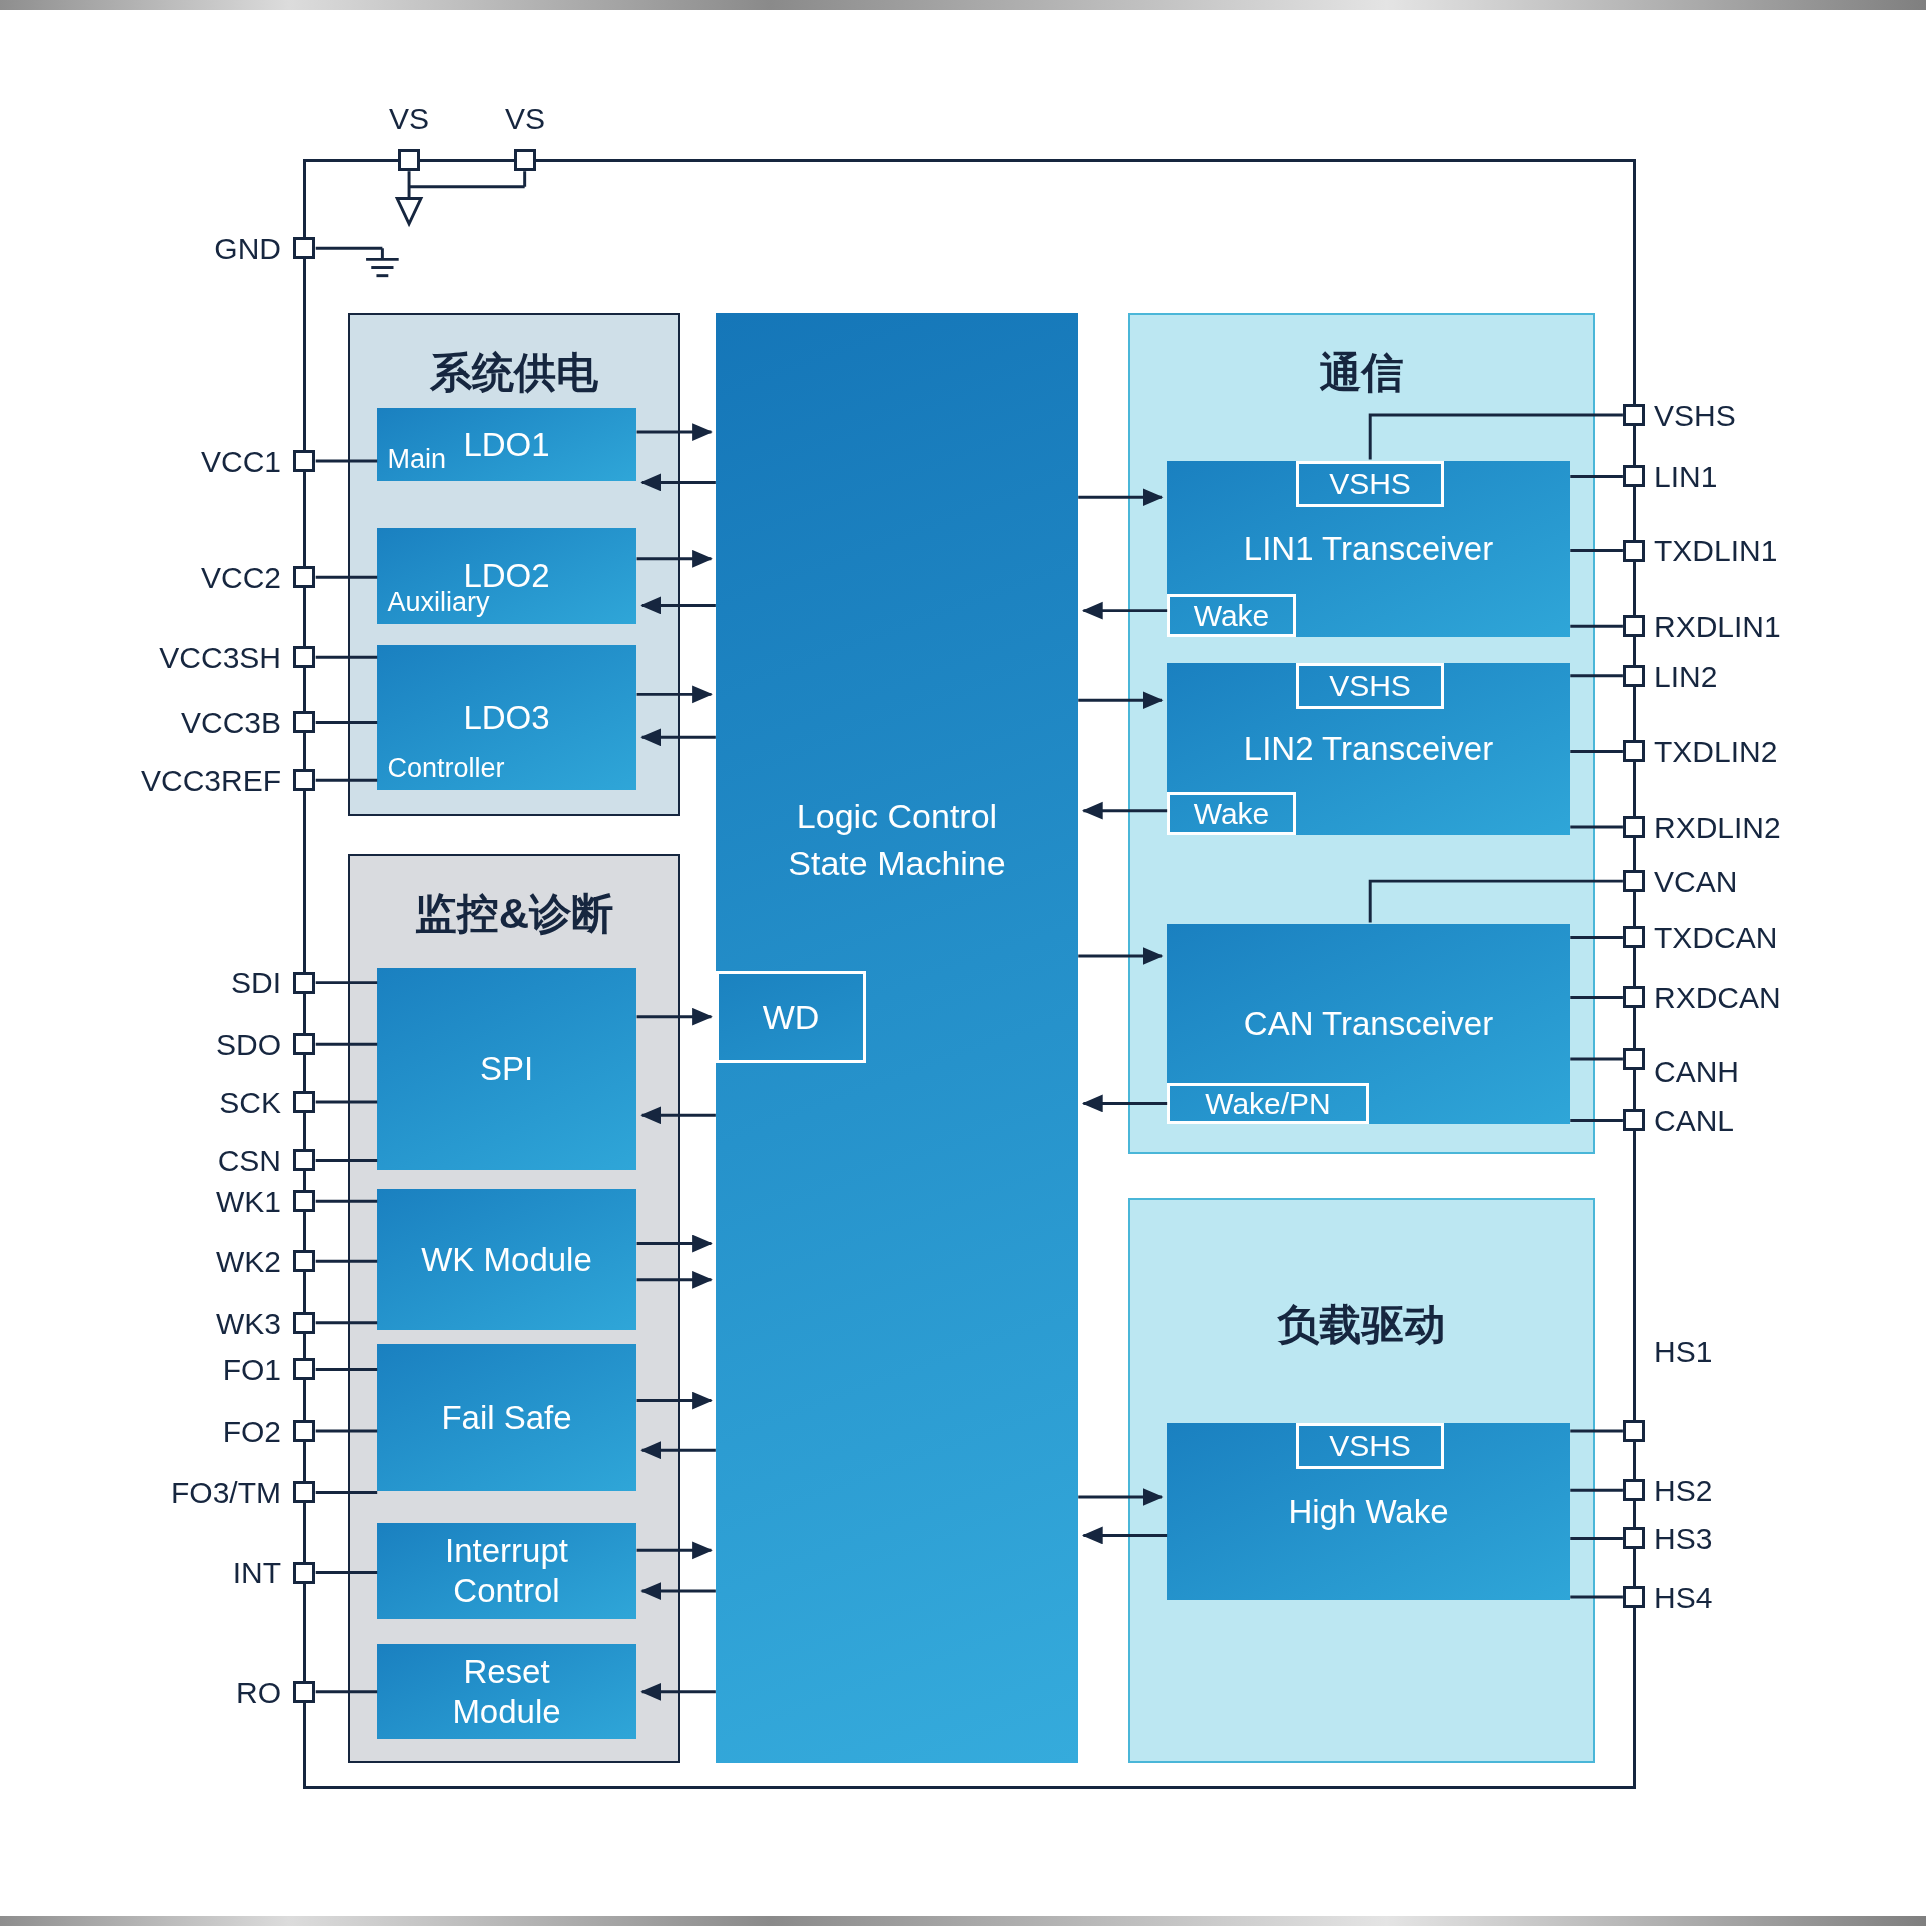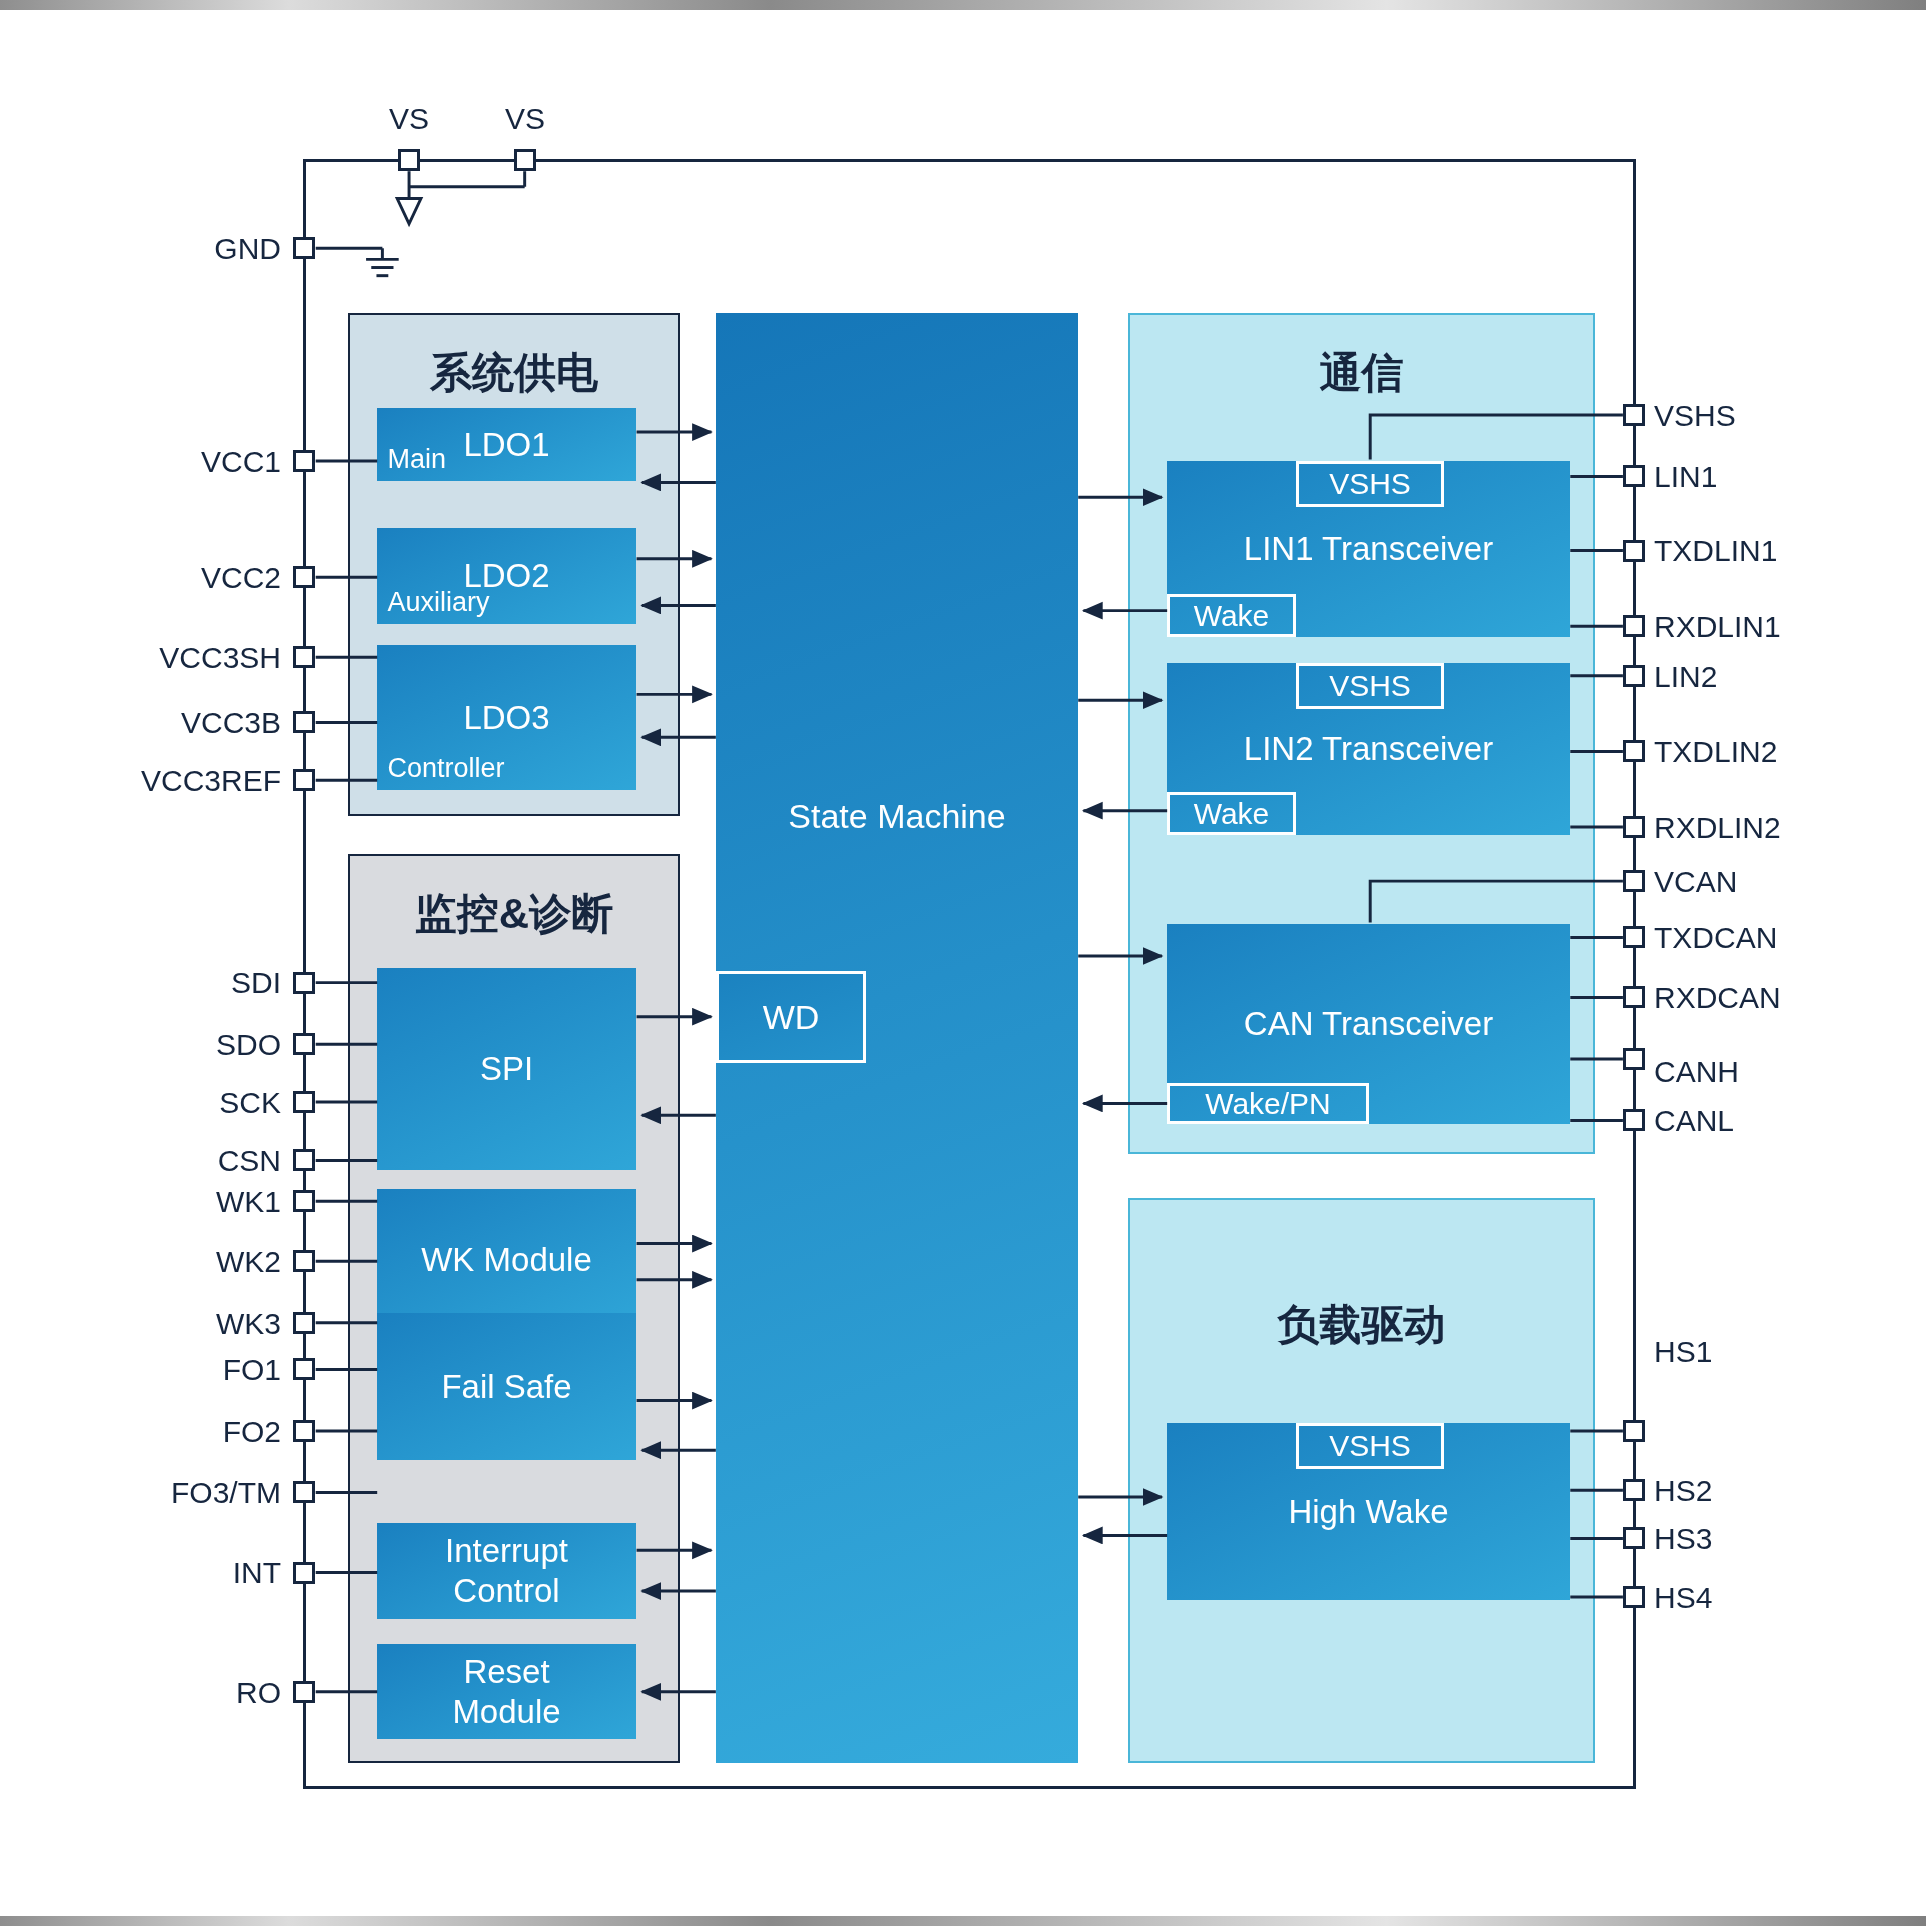--- a/index.html
+++ b/index.html
@@ -37,21 +37,21 @@
     font-size:33px;line-height:40px;text-align:center}
   .block .main.wrap-i{padding:0 41px}
   .block .main.wrap-r{padding:0 67px}
   .block .sub{position:absolute;left:10.4px;bottom:6px;font-size:27px}
 
   #blk-ldo1{left:377px;top:408px;width:259px;height:73px}
   #blk-ldo2{left:377px;top:528px;width:259px;height:96px}
   #blk-ldo3{left:377px;top:645px;width:259px;height:145px}
   #blk-spi{left:377px;top:968px;width:259px;height:202px}
   #blk-wk{left:377px;top:1189px;width:259px;height:141px}
-  #blk-fs{left:377px;top:1313px;width:259px;height:147px}
+  #blk-fs{left:377px;top:1344px;width:259px;height:147px}
   #blk-int{left:377px;top:1523px;width:259px;height:96px}
   #blk-rst{left:377px;top:1644px;width:259px;height:95px}
 
   #logic{position:absolute;left:716px;top:313px;width:362px;height:1450px;
     background:linear-gradient(160deg,#1576b8,#35abdc);color:#fff}
   #logic .ltext{position:absolute;left:0;right:0;top:480px;text-align:center;font-size:34px;line-height:47px}
   #wd{position:absolute;left:716px;top:971px;width:150px;height:92px;border:3px solid #fff;
     display:flex;align-items:center;justify-content:center;font-size:34px;color:#fff;background:linear-gradient(160deg,#1b82c0,#2492cb)}
 
   #blk-lin1{left:1167px;top:461px;width:403px;height:176px}
@@ -120,20 +120,21 @@
 </div>
 <div class="block" id="blk-int">
   <div class="main wrap-i">Interrupt Control</div>
 </div>
 <div class="block" id="blk-rst">
   <div class="main wrap-r">Reset Module</div>
 </div>
 
 <div id="logic">
   <div class="ltext">
+    <div>Logic Control</div>
     <div>State Machine</div>
   </div>
 </div>
 <div id="wd">WD</div>
 
 <div class="block" id="blk-lin1">
   <div class="tagbox tag-top">VSHS</div>
   <div class="main">LIN1 Transceiver</div>
   <div class="tagbox wake">Wake</div>
 </div>

